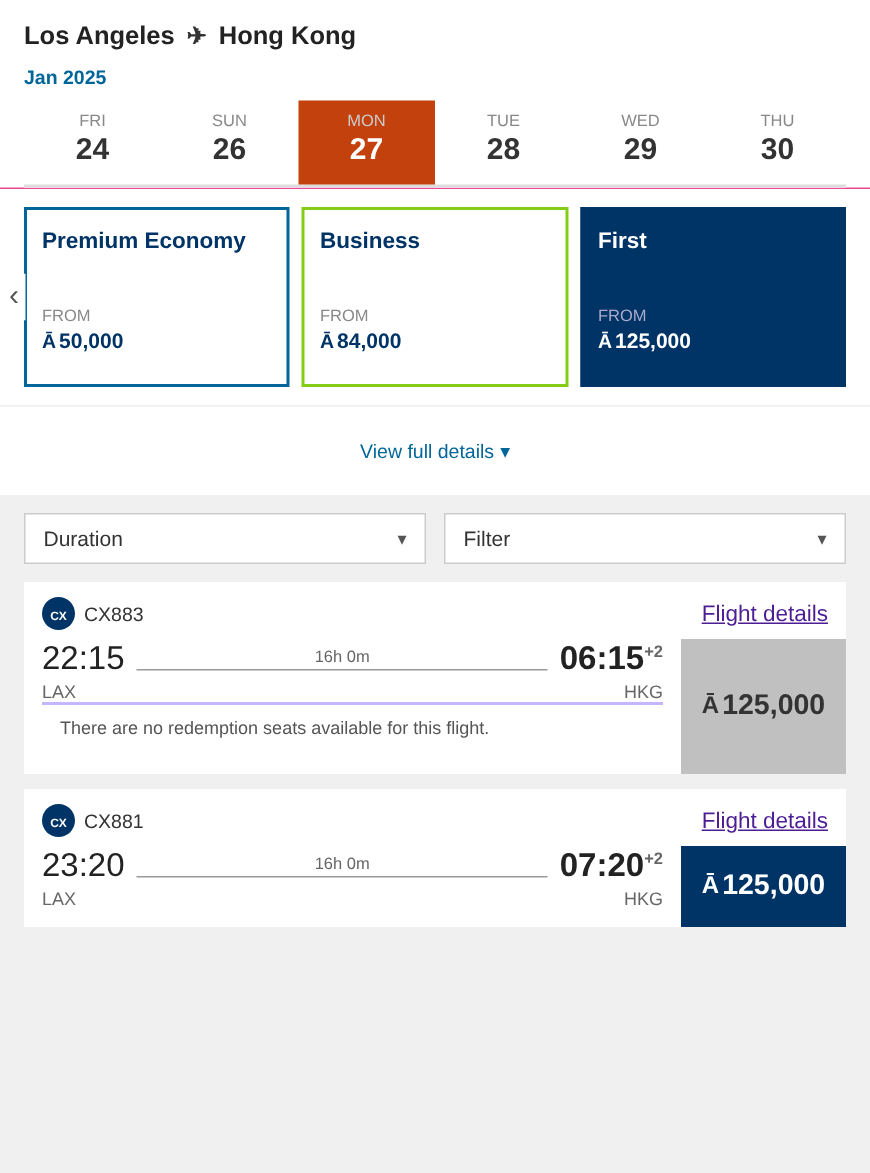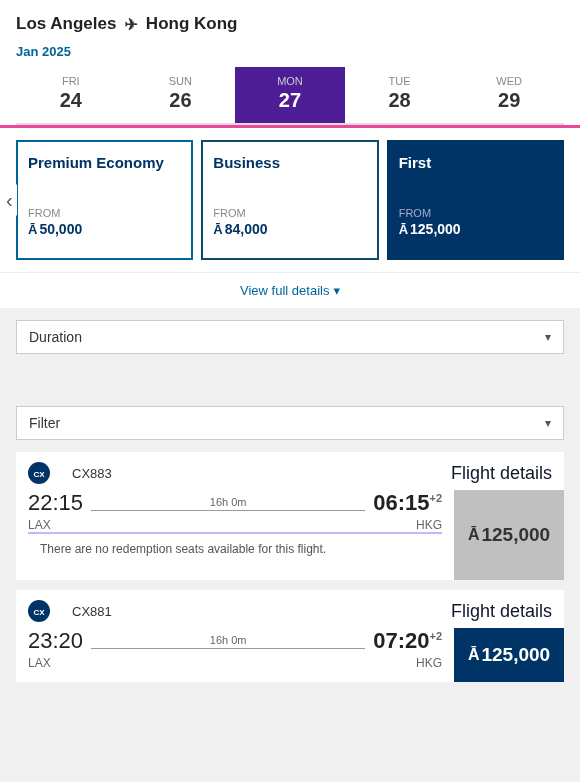--- a/index.html
+++ b/index.html
@@ -1,21 +1,21 @@
 <!DOCTYPE html>
 <html><head>
   <meta charset="utf-8">
   <style>
     * { box-sizing: border-box; margin: 0; padding: 0; }
     body { font-family: Arial, sans-serif; background: #f0f0f0; width: 580px; min-height: 782px; overflow-x: hidden; }
 
     .top-bar {
       background: white;
       padding: 14px 16px 0 16px;
-      border-bottom: 3px solid #ec4899;
+      border-bottom: 1px solid #ec4899;
     }
     .route {
       display: flex;
       align-items: center;
       gap: 8px;
       font-size: 17px;
       font-weight: 600;
       color: #222;
       margin-bottom: 10px;
     }
@@ -37,21 +37,21 @@
       text-align: center;
       padding: 8px 4px;
       cursor: pointer;
       border-bottom: 3px solid transparent;
       font-size: 12px;
       color: #555;
     }
     .date-cell .day-name { font-size: 11px; color: #888; }
     .date-cell .day-num { font-size: 20px; font-weight: 600; color: #333; margin-top: 2px; }
     .date-cell.active {
-      background: #4c1d95;
+      background: #c2410c;
       color: white;
     }
     .date-cell.active .day-name { color: #ccc; }
     .date-cell.active .day-num { color: white; text-align: center; }
 
     .cabin-section {
       background: white;
       padding: 12px 16px;
       position: relative;
     }
@@ -68,21 +68,21 @@
       background: white;
       border: none;
       font-size: 20px;
       color: #555;
       cursor: pointer;
       z-index: 2;
       padding: 4px;
     }
     .cabin-card {
       flex: 1;
-      border: 2px solid #0c4a6e;
+      border: 2px solid #84cc16;
       padding: 12px 10px;
       min-height: 120px;
       cursor: pointer;
       background: white;
     }
     .cabin-card.selected {
       border: 2px solid #006699;
     }
     .cabin-card.dark {
       background: #003366;
@@ -112,52 +112,51 @@
     }
     .cabin-card.dark .cabin-price { color: white; }
     .avios-icon {
       font-size: 13px;
       color: #003366;
     }
     .cabin-card.dark .avios-icon { color: white; }
 
     .view-full-details {
       text-align: center;
-      padding: 10px;
+      padding: 22px;
       background: white;
       border-top: 1px solid #eee;
       font-size: 13px;
       color: #006699;
       cursor: pointer;
       display: flex;
       align-items: center;
       justify-content: center;
       gap: 4px;
     }
 
     .filter-bar {
       display: flex;
       gap: 12px;
       padding: 12px 16px;
       background: #f0f0f0;
-      flex-direction: column;
     }
     .filter-select {
       display: flex;
       align-items: center;
       background: white;
       border: 1px solid #ccc;
       padding: 8px 12px;
       cursor: pointer;
       font-size: 14px;
       color: #333;
       gap: 8px;
     }
     .filter-select.left { flex: 1; }
-    .filter-select.right { flex: 1; margin-top: 40px; }
+    .filter-select.right { flex: 1; }
     .chevron { font-size: 12px; color: #555; margin-left: auto; }
 
     .flight-list {
       padding: 0 16px;
       display: flex;
       flex-direction: column;
       gap: 10px;
     }
 
     .flight-card {
@@ -169,26 +168,27 @@
       align-items: center;
       justify-content: space-between;
       padding: 10px 12px 6px 12px;
     }
     .flight-number {
       font-size: 13px;
       color: #333;
       font-weight: 500;
       display: flex;
       align-items: center;
-      gap: 22px;
+      gap: 6px;
     }
     .flight-details-link {
-      font-size: 18px;
-      color: #0f172a;
-      cursor: pointer;
+      font-size: 15px;
+      color: #4c1d95;
+      cursor: pointer;
+      text-decoration: underline;
     }
 
     .flight-body {
       display: flex;
       align-items: stretch;
     }
     .flight-info {
       flex: 1;
       padding: 0 12px 12px 12px;
     }
@@ -303,20 +303,24 @@
       <div class="day-name">MON</div>
       <div class="day-num">27</div>
     </div>
       <div class="date-cell">
       <div class="day-name">TUE</div>
       <div class="day-num">28</div>
     </div>
       <div class="date-cell">
       <div class="day-name">WED</div>
       <div class="day-num">29</div>
+    </div>
+      <div class="date-cell">
+      <div class="day-name">THU</div>
+      <div class="day-num">30</div>
     </div>
     </div>
 </div>
 
 <div class="cabin-section">
   <button class="prev-btn">‹</button>
   <div class="cabin-cards" id="cabin-cards">
       <div class="cabin-card selected">
       <div class="cabin-name">Premium Economy</div>
       <div class="cabin-from">FROM</div>

